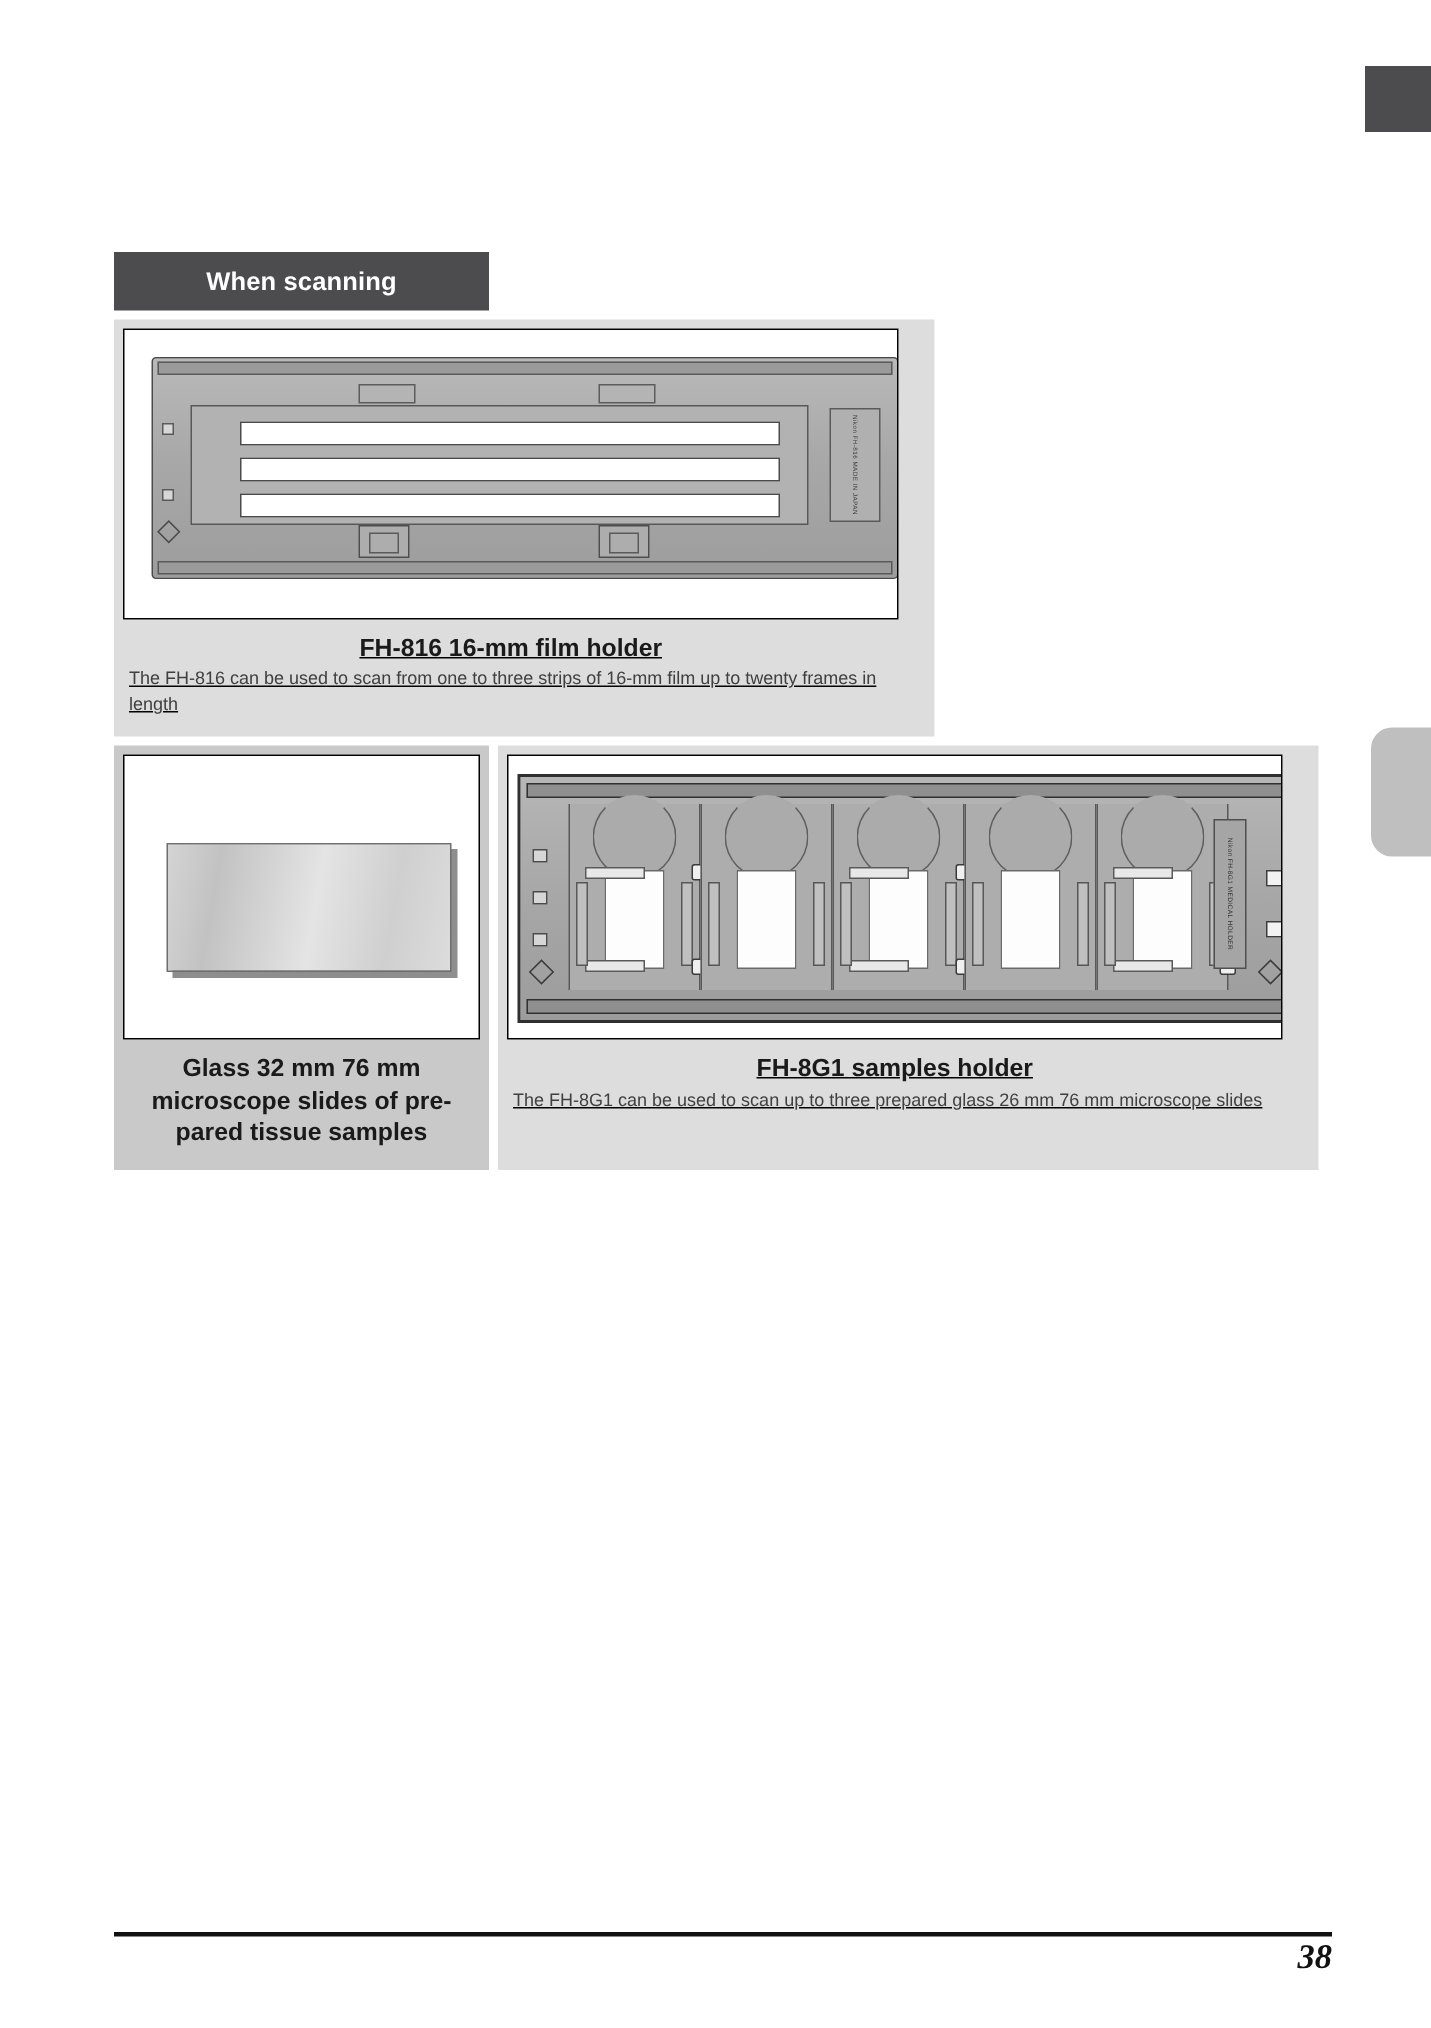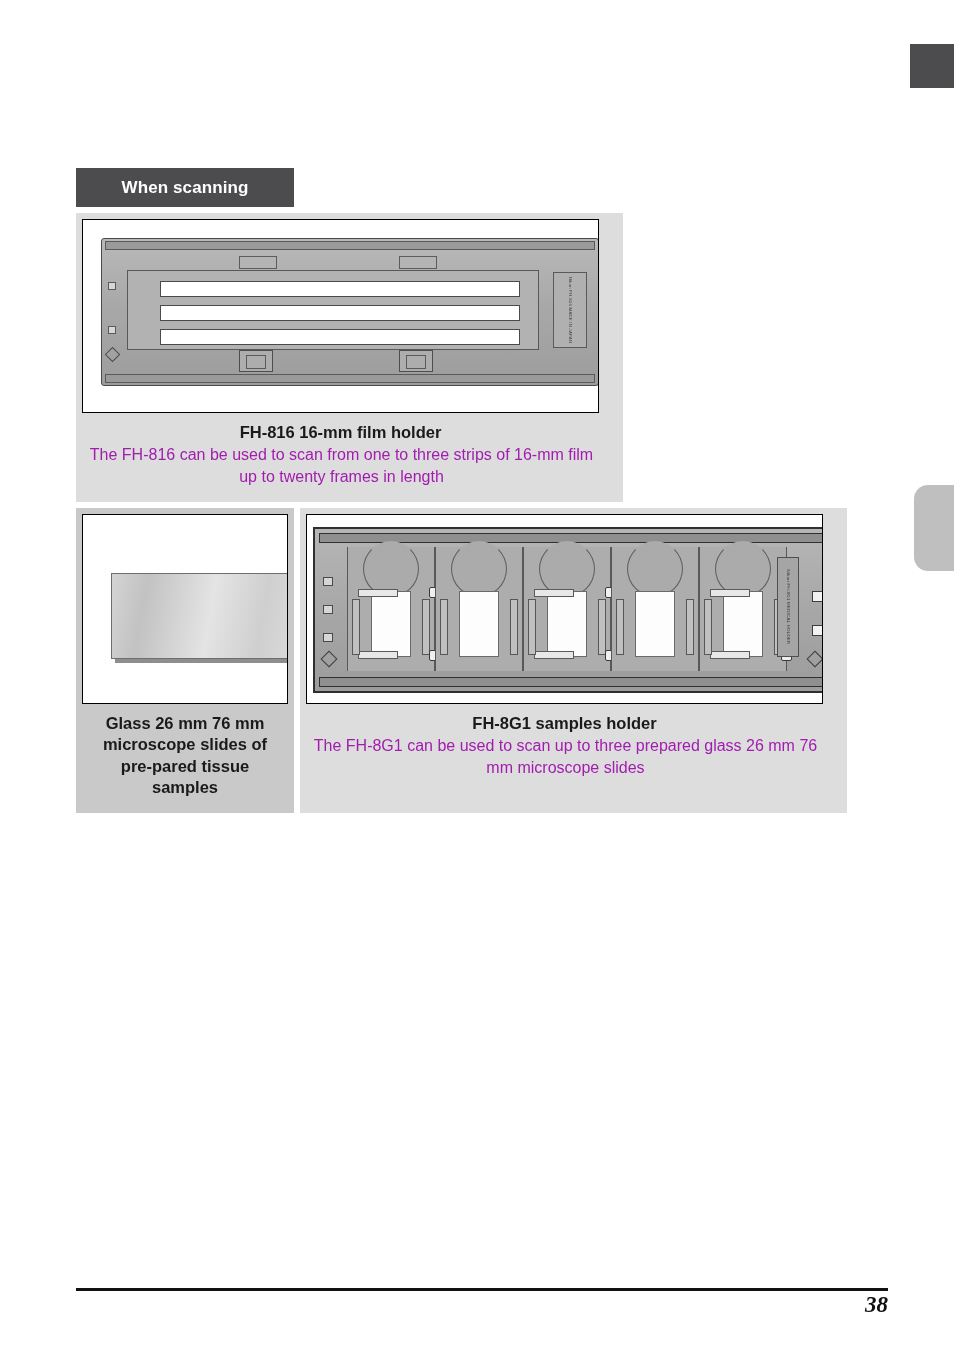--- a/index.html
+++ b/index.html
@@ -52,32 +52,33 @@
     height: 39px;
     background: #4c4c4e;
     color: #ffffff;
     font-size: 17px;
     font-weight: bold;
     display: flex;
     align-items: center;
     justify-content: center;
     letter-spacing: .1px;
   }
-  .col-left  { width: 218px; flex: none; }
+  .col-left  { width: 250px; flex: none; }
   .col-right { width: 547px; flex: none; }
 
   .cell-left {
     background: #c9c9c9;
     padding: 6px 6px 14px 6px;
     box-sizing: border-box;
   }
   .cell-right {
     background: #dddddd;
     padding: 6px 24px 14px 6px;
     box-sizing: border-box;
+    text-decoration: underline;
   }
 
   .figbox {
     background: #ffffff;
     border: 1.5px solid #000000;
     box-sizing: border-box;
     position: relative;
     overflow: hidden;
   }
 
@@ -91,23 +92,23 @@
   }
   .cap-title {
     text-align: center;
     font-size: 16.5px;
     font-weight: bold;
     color: #1a1a1a;
     line-height: 1.3;
     padding: 9px 4px 1px 4px;
   }
   .cap-body {
-    text-align: center;
-    font-size: 16px;
-    color: #a21caf;
+    text-align: left;
+    font-size: 12px;
+    color: #404040;
     line-height: 1.36;
     padding: 0 2px 0 4px;
   }
 
   
   .fig-film { height: 194px; }
   .filmstrip {
     position: absolute;
     left: 18px;
     top: 75px;
@@ -424,21 +425,21 @@
     </div>
   </div>
 
   <div class="row">
 
     <div class="cell-left col-left">
       <div class="figbox fig-slide">
         <div class="slide-shadow"></div>
         <div class="slide-glass"></div>
       </div>
-      <div class="cap">Glass 26 mm    76 mm microscope slides of pre-pared tissue samples</div>
+      <div class="cap">Glass 32 mm    76 mm microscope slides of pre-pared tissue samples</div>
     </div>
 
     <div class="cell-right col-right">
       <div class="figbox fig-8g1">
         <div class="h8g1">
           <div class="h8g1-body"></div>
           <div class="h8g1-rail top"></div>
           <div class="h8g1-rail bot"></div>
 
           <div class="h8g1-side-notch" style="top:50px;"></div>

